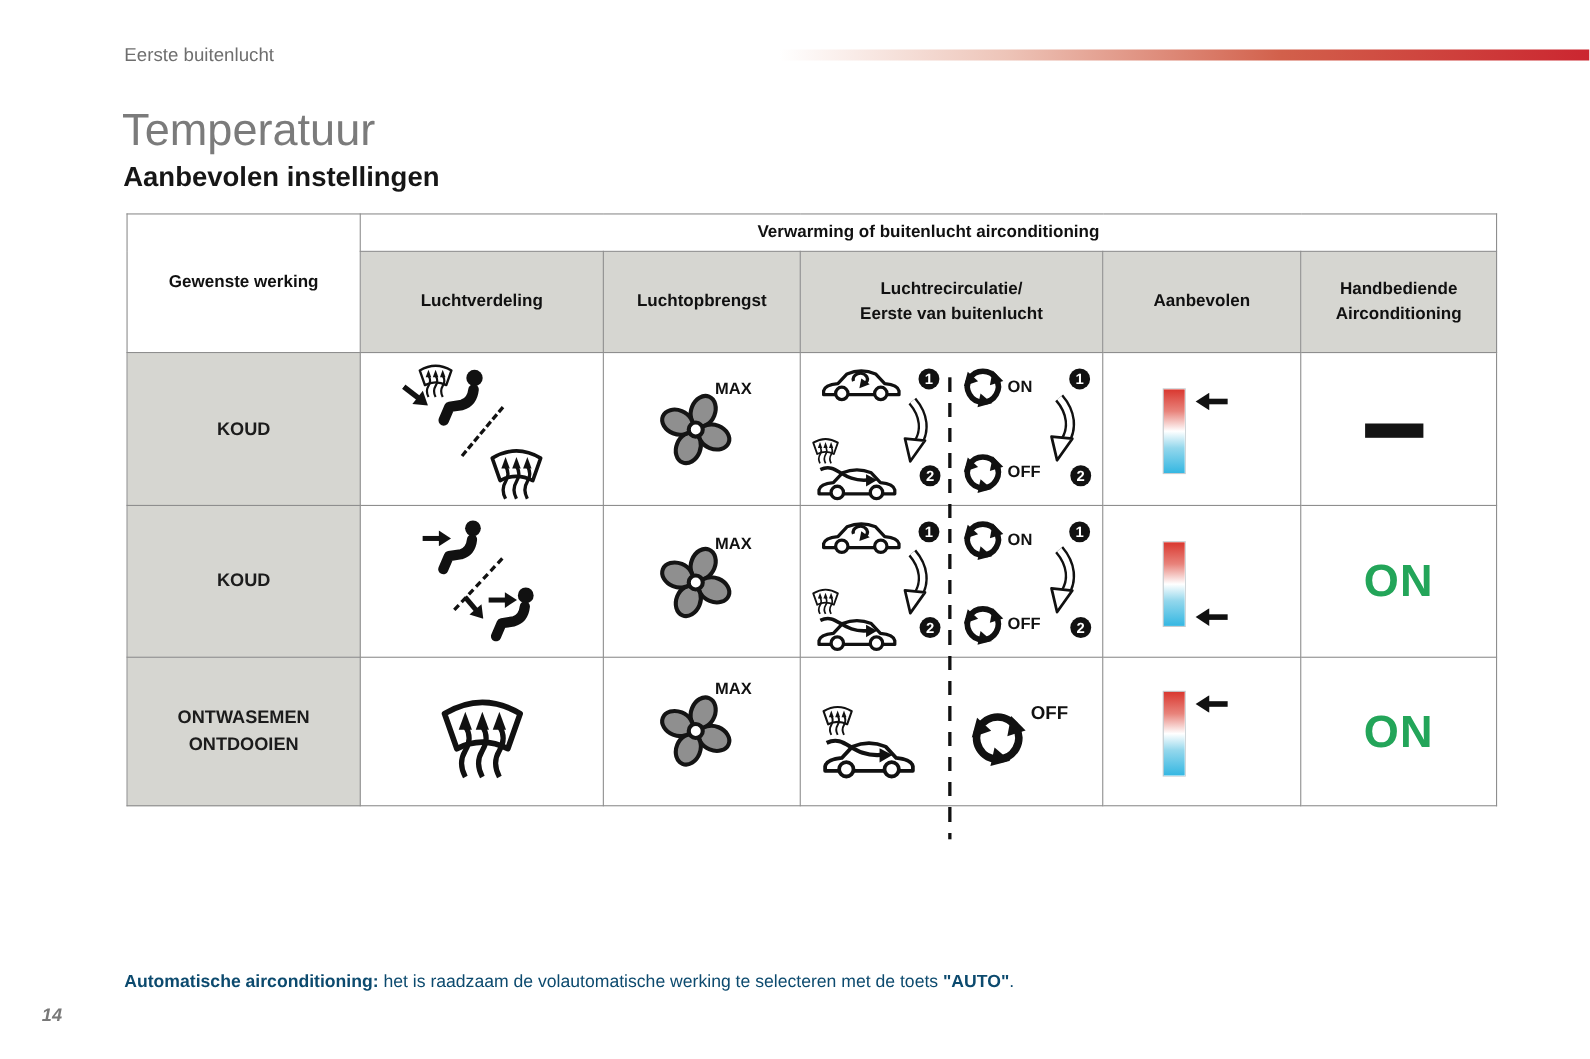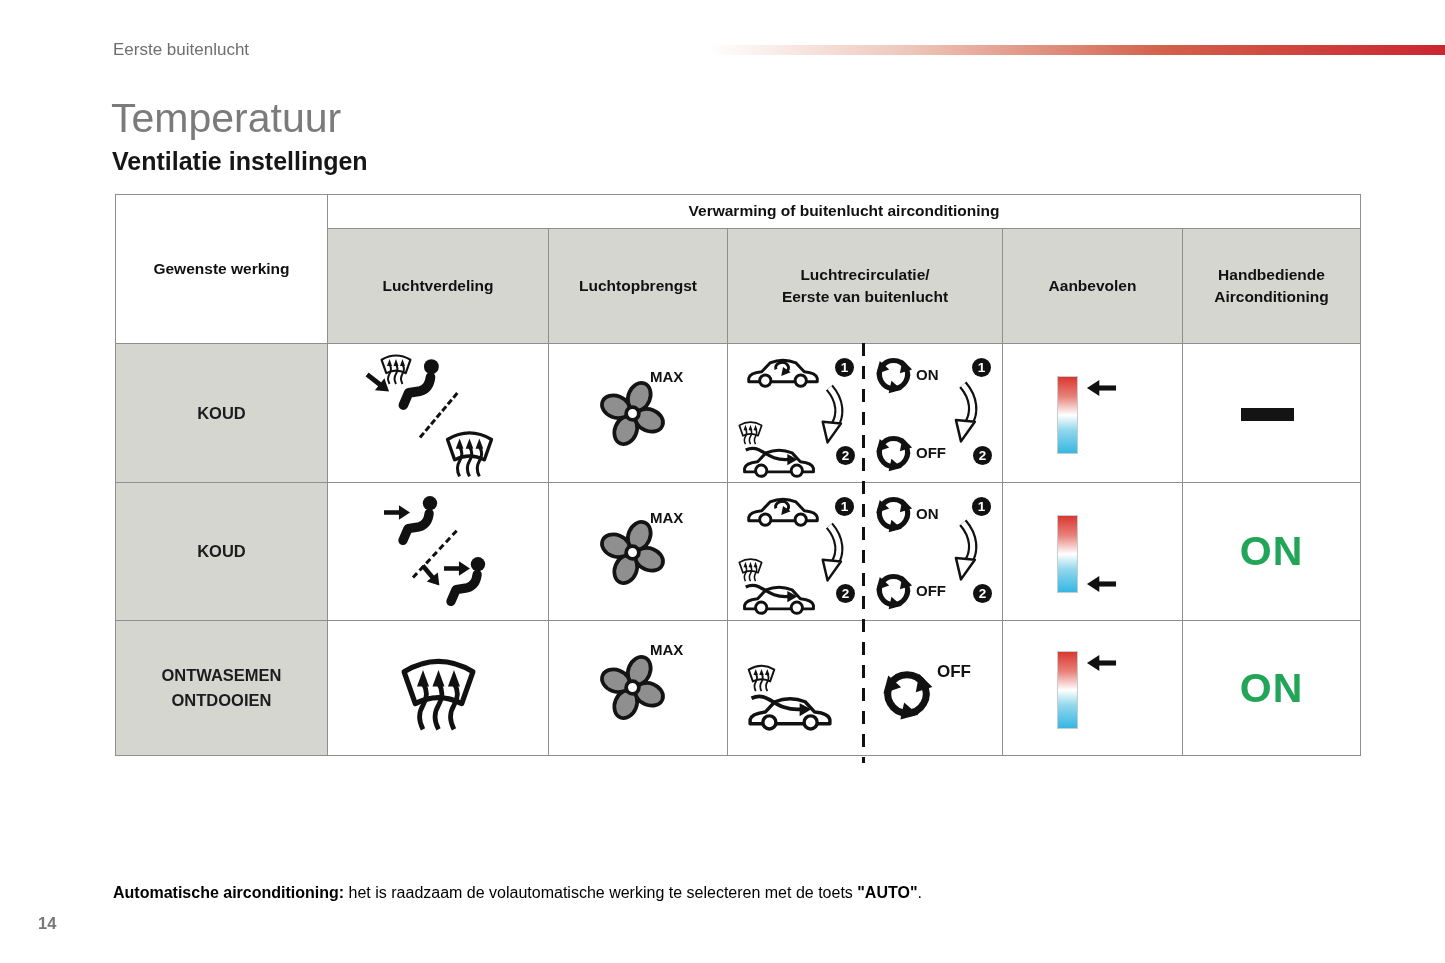--- a/index.html
+++ b/index.html
@@ -31,51 +31,51 @@
     font-weight:bold; font-size:13.5px; display:flex; align-items:center; justify-content:center; }
   .dashline { position:absolute; height:0; border-top:3px dashed #111; transform-origin:left center; }
   .tempbar { position:absolute; width:19px; height:76px;
     background:linear-gradient(180deg,#d93830 0%,#e8837b 26%,#ffffff 50%,#93d7ec 70%,#35b7e2 100%);
     box-shadow:0 0 0 1px rgba(90,110,120,0.35); }
   .acdash { position:absolute; left:58px; top:63px; width:53px; height:13px; background:#141414; }
   .acon { font-weight:bold; font-size:41px; letter-spacing:1px; color:#23a559; }
   .vdash { position:absolute; left:747px; top:149px; width:3px; height:420px;
     background:repeating-linear-gradient(180deg,#111 0 13px,transparent 13px 23px); }
 
-  .footnote { position:absolute; left:113px; top:884px; margin:0; font-size:16px; color:#000000; }
-  .pagenum { position:absolute; left:38px; top:914px; font-size:16.5px; font-weight:bold; color:#787878; }
+  .footnote { position:absolute; left:113px; top:884px; margin:0; font-size:16px; color:#0c4a6e; }
+  .pagenum { position:absolute; left:38px; top:914px; font-size:16.5px; font-weight:bold; color:#787878;font-style:italic; }
 </style>
 </head>
 <body>
 
 <div class="breadcrumb">Eerste buitenlucht</div>
 <div class="redbar"></div>
 <h1 class="title">Temperatuur</h1>
-<h2 class="subtitle">Ventilatie instellingen</h2>
+<h2 class="subtitle">Aanbevolen instellingen</h2>
 
 <div class="tablewrap">
 <table>
   <colgroup>
     <col style="width:212px">
         <col style="width:221px">
         <col style="width:179px">
     <col style="width:275px">
         <col style="width:180px">
         <col style="width:178px">
   </colgroup>
   <tbody>
         <tr style="height:34px">
     <td rowspan="2">
       <div class="hdr">Gewenste werking</div>
     </td>
     <td colspan="5">
       <div class="hdr">Verwarming of buitenlucht airconditioning</div>
     </td>
   </tr>
-  <tr style="height:115px">
+  <tr style="height:92px">
     <td class="gray">
             <div class="hdr">Luchtverdeling</div>
           </td>
     <td class="gray">
             <div class="hdr">Luchtopbrengst</div>
           </td>
     <td class="gray">
             <div class="hdr">Luchtrecirculatie/
 Eerste van buitenlucht</div>
           </td>

